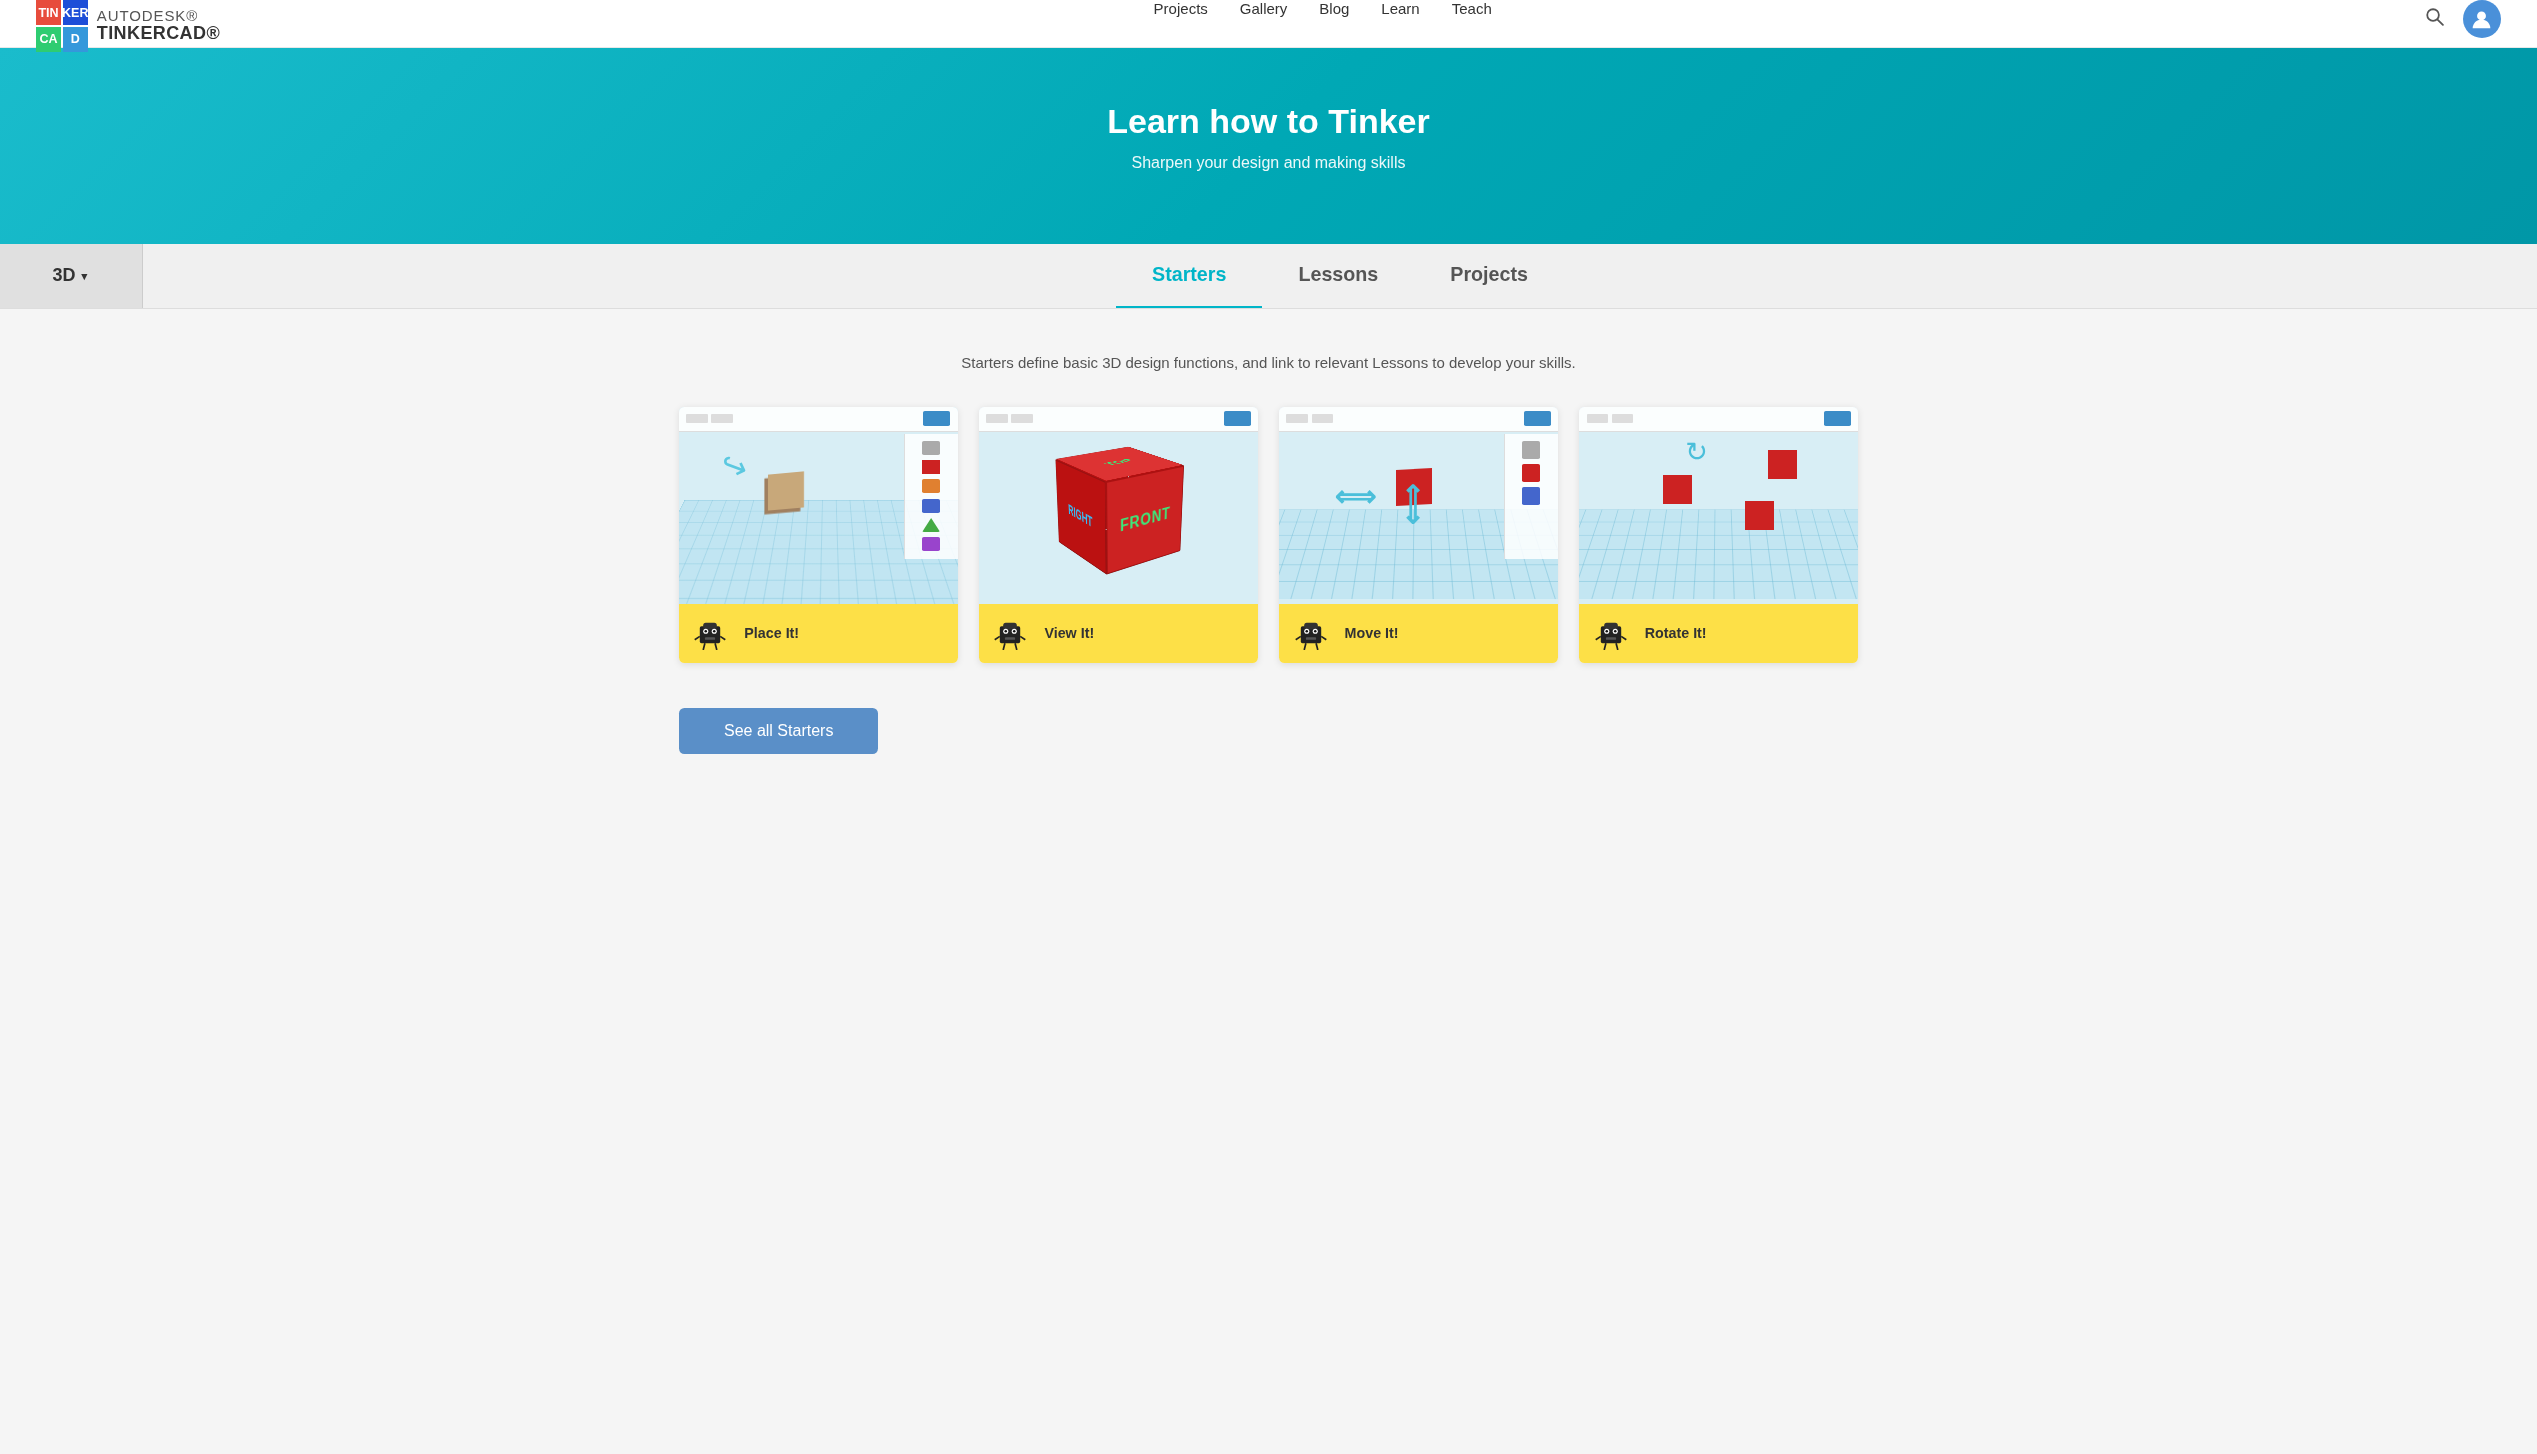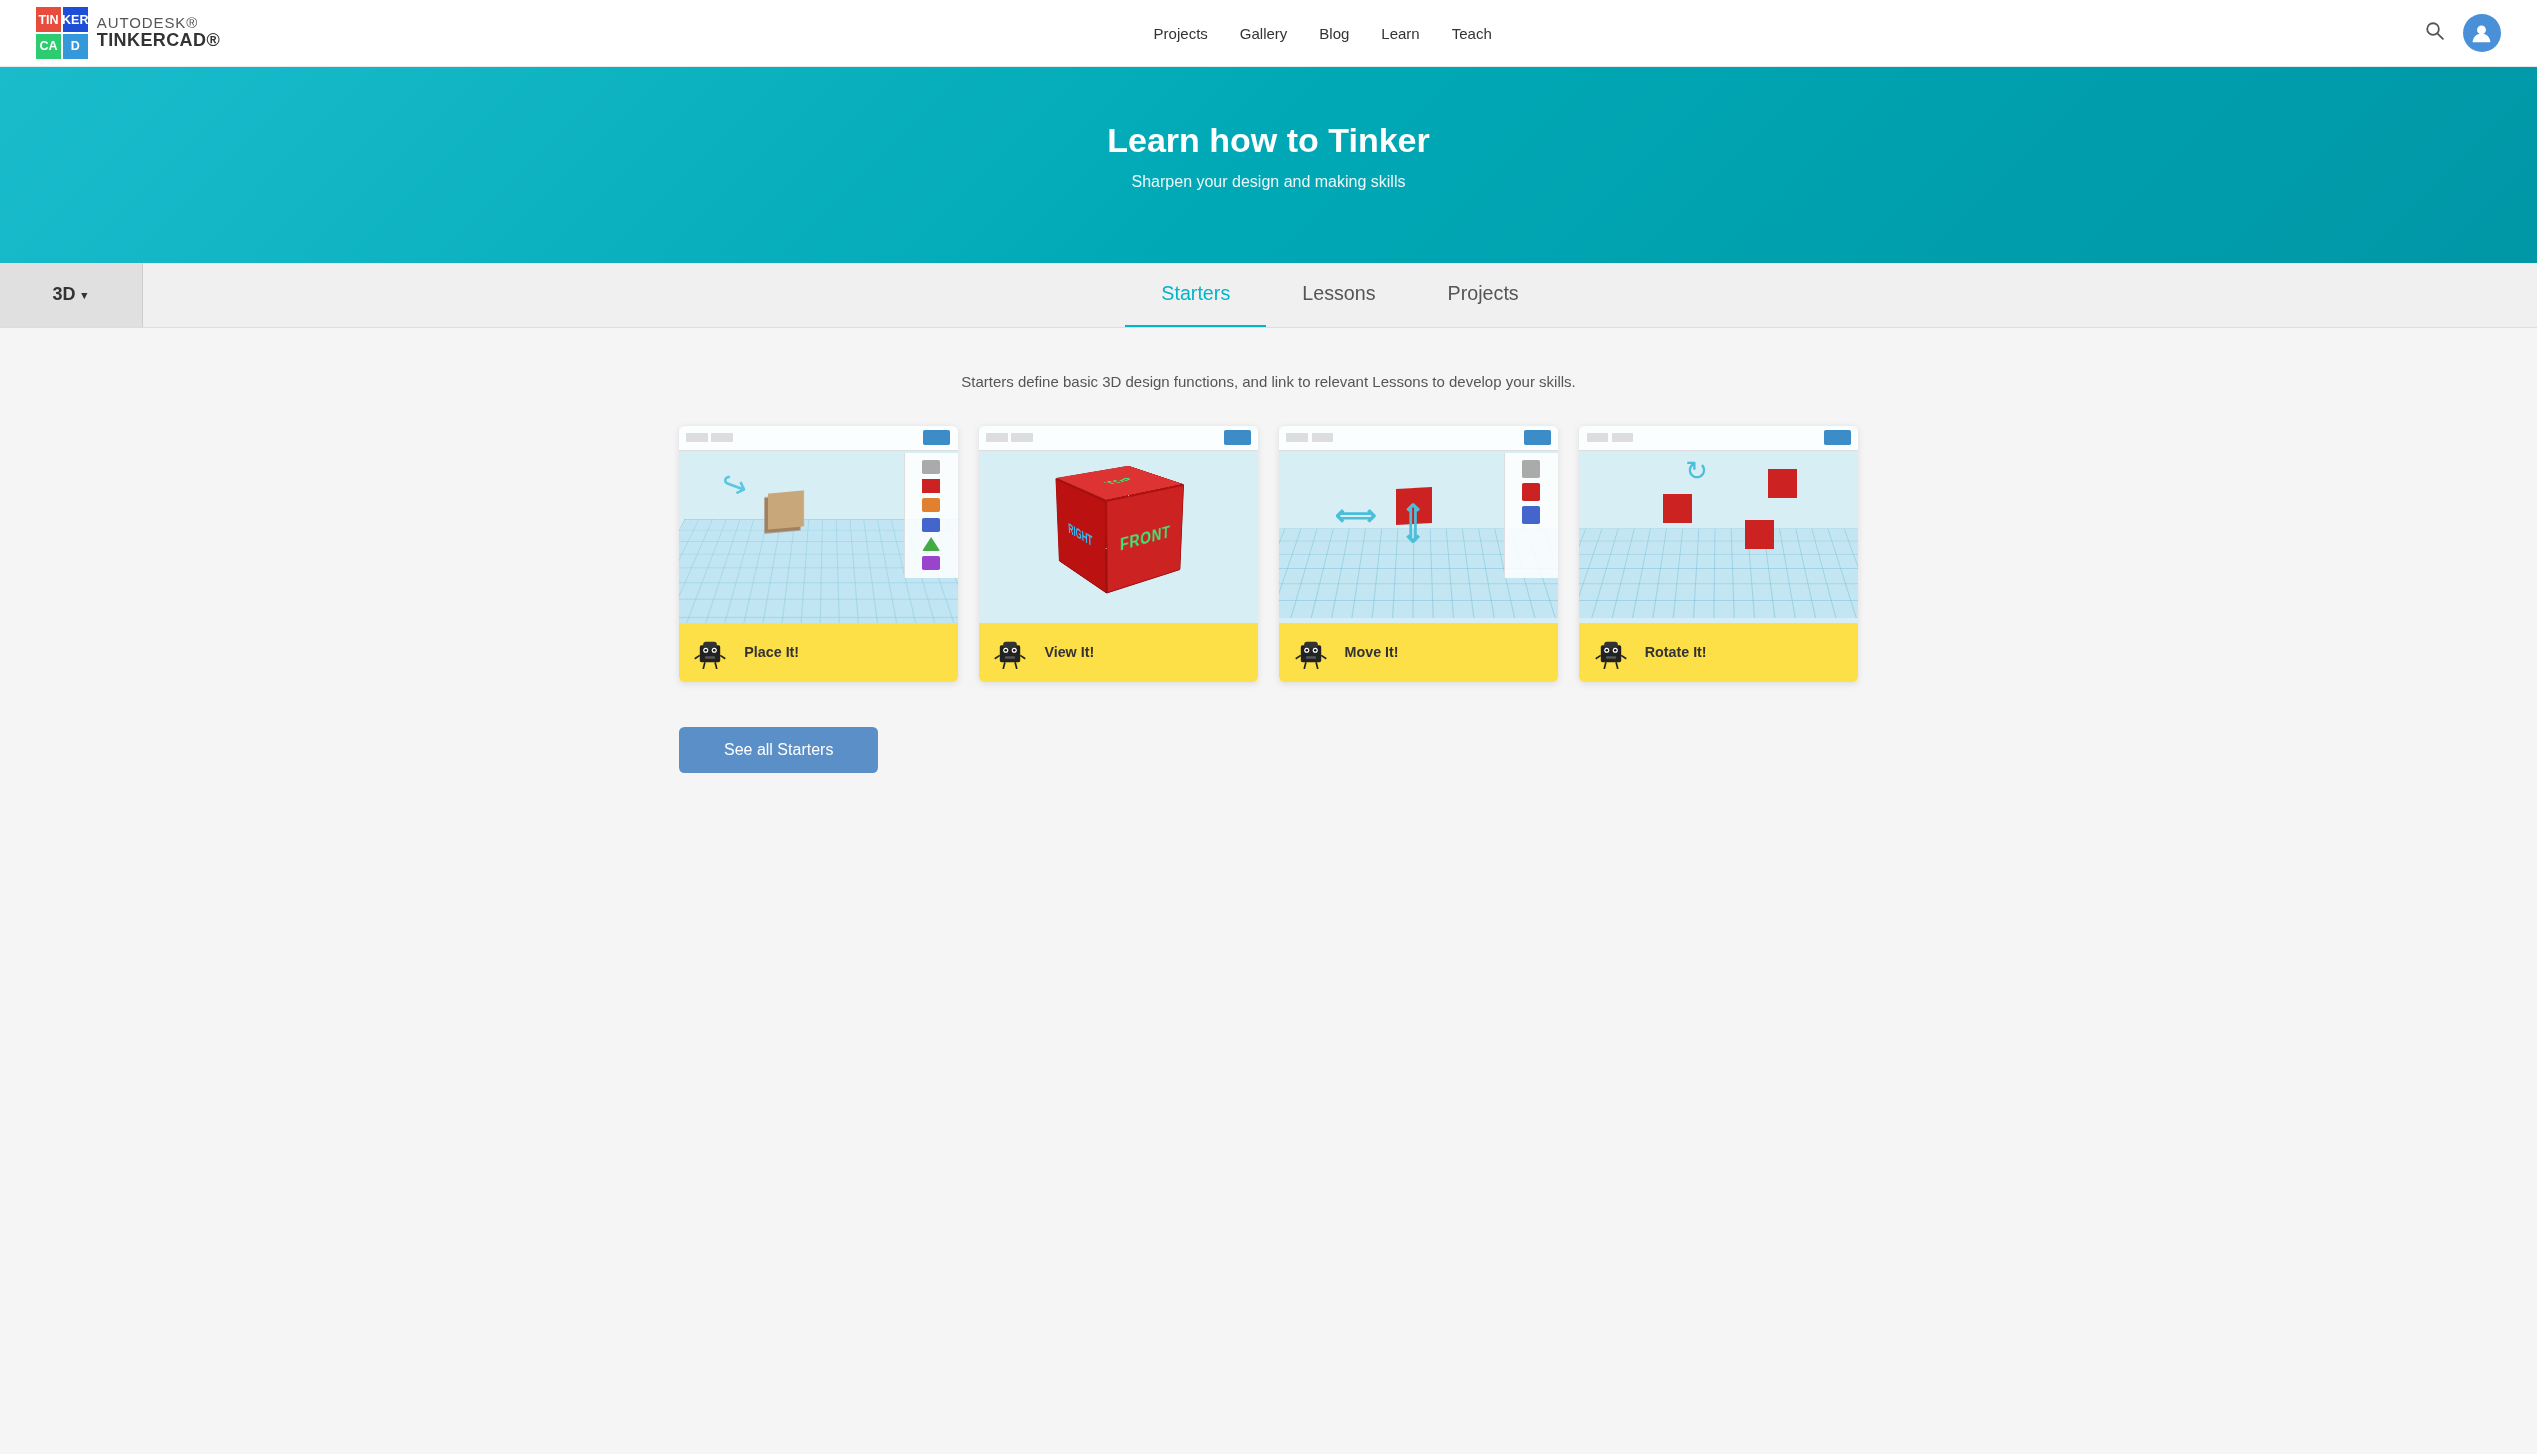--- a/index.html
+++ b/index.html
@@ -2,24 +2,24 @@
 <html style="font-size:14.3px"><head>
   <meta charset="utf-8">
   <style>
     * { box-sizing: border-box; margin: 0; padding: 0; }
     body { font-family: 'Arial', sans-serif; background: #f5f5f5; color: #333; }
 
     
     .header {
       background: #fff;
       display: flex;
-      align-items: center;
+      align-items: flex-start;
       justify-content: space-between;
       padding: 0 36px;
-      height: 67px;
+      height: 48px;
       border-bottom: 0.9px solid #e8e8e8;
       position: relative;
       z-index: 10;
     }
     .logo-area {
       display: flex;
       align-items: center;
       gap: 9px;
     }
     .logo-grid {
@@ -143,21 +143,21 @@
       gap: 0;
       flex: 1;
       justify-content: center;
     }
     .category-tab {
       padding: 8px 36px;
       height: 64px;
       display: flex;
       align-items: center;
       font-size: 19.7px;
-      font-weight: 400;
+      font-weight: 700;
       color: #555;
       cursor: pointer;
       text-decoration: none;
       border-bottom: 2.7px solid transparent;
     }
     .category-tab.active {
       color: #00b5c8;
       border-bottom: 2.7px solid #00b5c8;
     }
 

